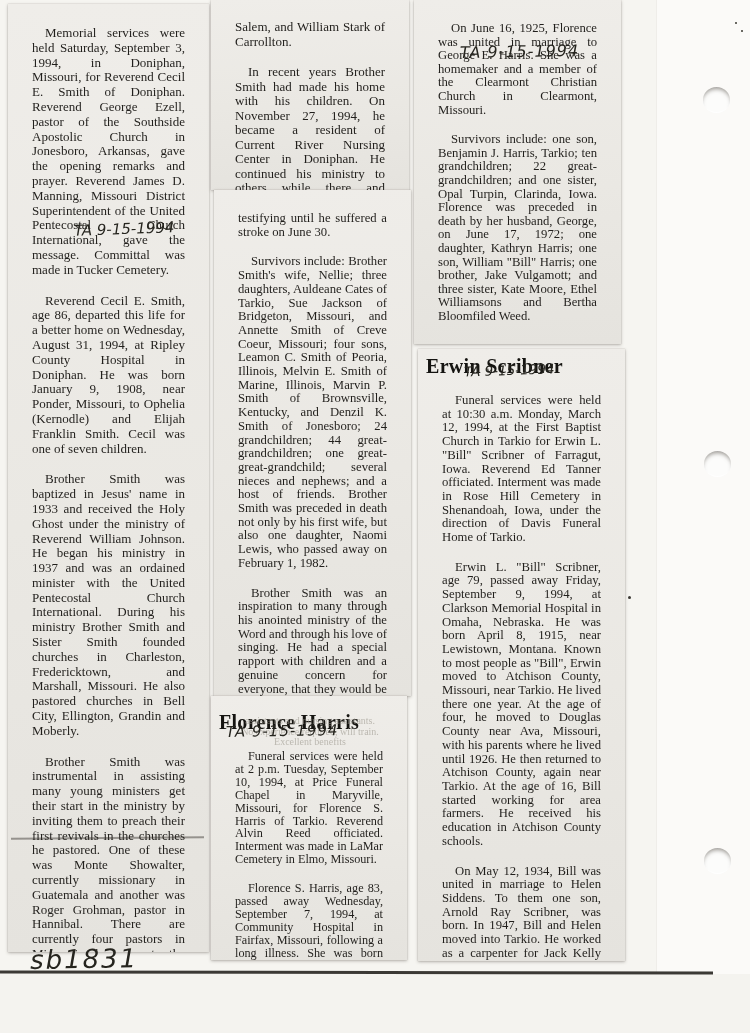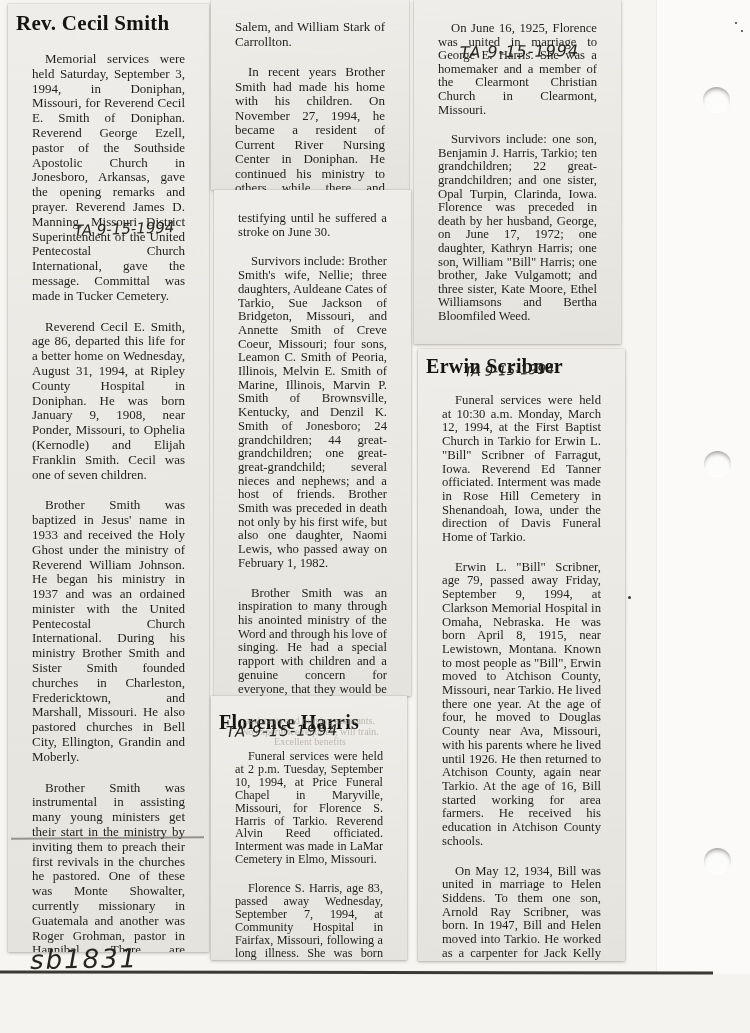--- a/index.html
+++ b/index.html
@@ -73,21 +73,20 @@
   #speck-3{left:741px;top:30px;width:2px;height:2px;}
 </style>
 </head>
 <body>
 
 <div class="page">
 
   <div class="right-strip"></div>
 
   <div class="clip" id="clip-cecil">
-    <div class="headline">Rev. Cecil Smith</div>
     <p>Memorial services were held Saturday, September 3, 1994, in Doniphan, Missouri, for Reverend Cecil E. Smith of Doniphan. Reverend George Ezell, pastor of the Southside Apostolic Church in Jonesboro, Arkansas, gave the opening remarks and prayer. Reverend James D. Manning, Missouri District Superintendent of the United Pentecostal Church International, gave the message. Committal was made in Tucker Cemetery.</p>
     <p>Reverend Cecil E. Smith, age 86, departed this life for a better home on Wednesday, August 31, 1994, at Ripley County Hospital in Doniphan. He was born January 9, 1908, near Ponder, Missouri, to Ophelia (Kernodle) and Elijah Franklin Smith. Cecil was one of seven children.</p>
     <p>Brother Smith was baptized in Jesus' name in 1933 and received the Holy Ghost under the ministry of Reverend William Johnson. He began his ministry in 1937 and was an ordained minister with the United Pentecostal Church International. During his ministry Brother Smith and Sister Smith founded churches in Charleston, Fredericktown, and Marshall, Missouri. He also pastored churches in Bell City, Ellington, Grandin and Moberly.</p>
     <p>Brother Smith was instrumental in assisting many young ministers get their start in the ministry by inviting them to preach their first revivals in the churches he pastored. One of these was Monte Showalter, currently missionary in Guatemala and another was Roger Grohman, pastor in Hannibal. There are currently four pastors in Missouri who came to the Lord under his ministry - Charlie Cates of Tarkio, William Swaringham of Marshall, John Swaringham of</p>
   </div>
 
   <div class="clip" id="clip-mid-top">
     <p class="cont">Salem, and William Stark of Carrollton.</p>
     <p>In recent years Brother Smith had made his home with his children. On November 27, 1994, he became a resident of Current River Nursing Center in Doniphan. He continued his ministry to others while there and remained active by attending West Point United Pentecostal Church and singing and</p>
   </div>

